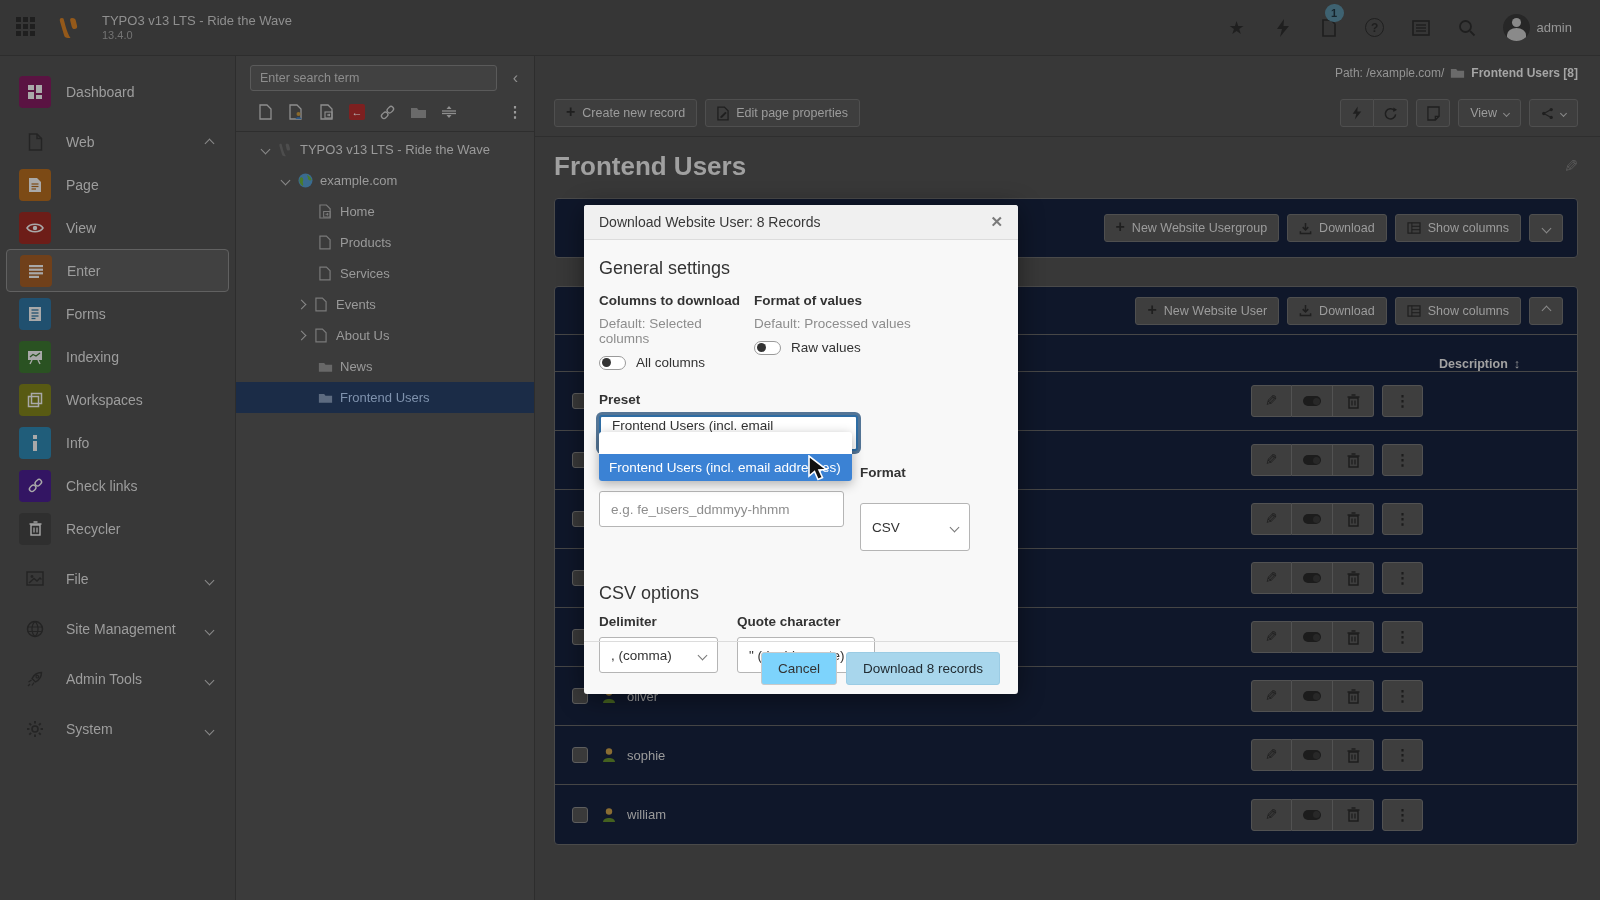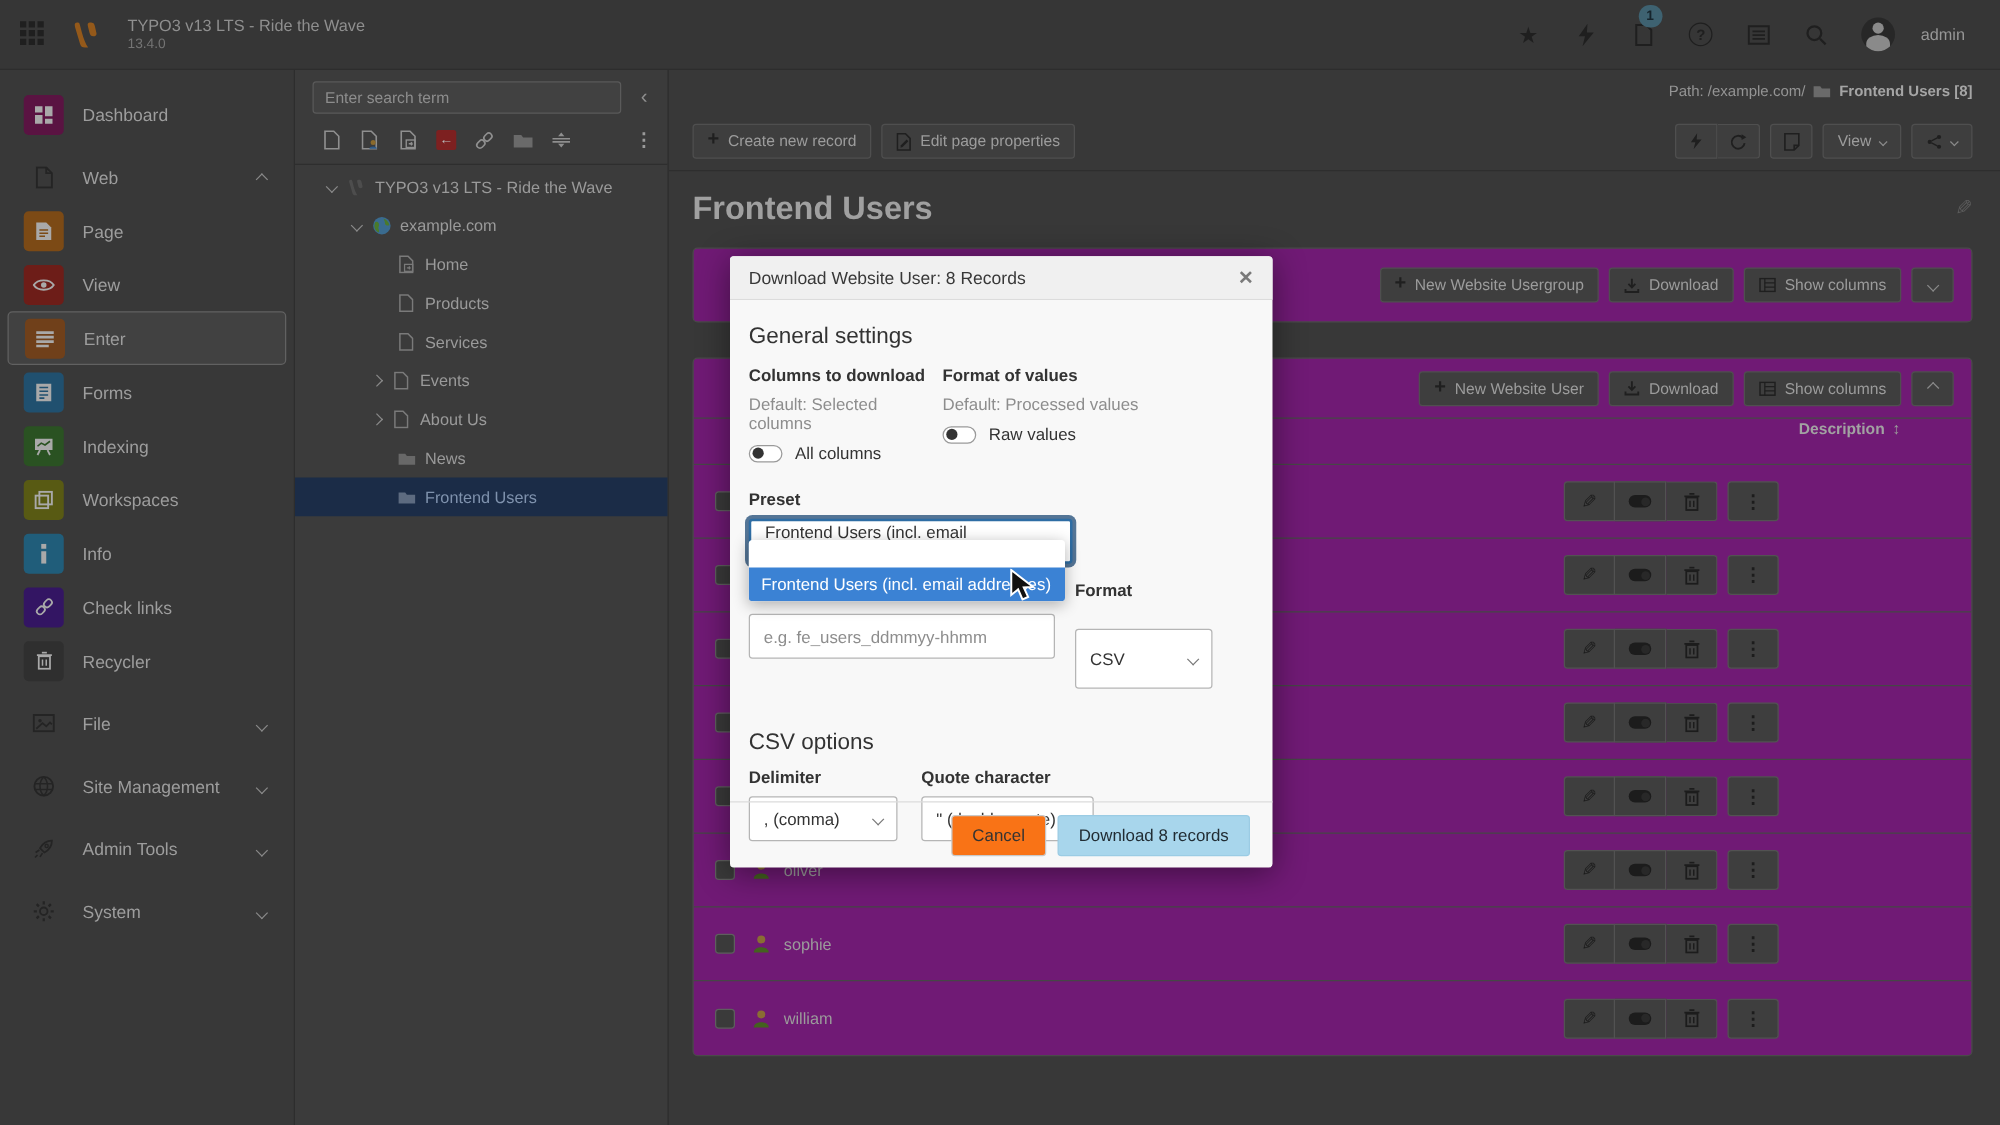--- a/index.html
+++ b/index.html
@@ -18,21 +18,21 @@
   .tb-title { font-size:13px; color:#8f8f8f; }
   .tb-version { font-size:11px; color:#747474; }
   .tb-right { margin-left:auto; display:flex; align-items:center; gap:26px; padding-right:28px; }
   .tb-ic { position:relative; width:20px; height:20px; color:#1f1f1f; display:flex;
     align-items:center; justify-content:center; font-size:17px; cursor:pointer; }
   .tb-badge { position:absolute; top:-14px; left:6px; min-width:19px; height:18px; border-radius:10px;
     background:#3e6271; color:#16242c; font-size:11px; font-weight:bold; display:flex;
     align-items:center; justify-content:center; padding:0 4px; }
   .tb-help { width:19px; height:19px; border:1.6px solid #1f1f1f; border-radius:50%;
     font-size:12px; font-weight:bold; display:flex; align-items:center; justify-content:center; }
-  .tb-user { display:flex; align-items:center; gap:21px; }
+  .tb-user { display:flex; align-items:center; gap:7px; }
   .avatar { width:27px; height:27px; border-radius:50%; background:#272727; position:relative; overflow:hidden; }
   .avatar::before { content:""; position:absolute; top:4px; left:9px; width:9px; height:9px;
     border-radius:50%; background:#8a8a8a; }
   .avatar::after { content:""; position:absolute; top:14px; left:4px; width:19px; height:14px;
     border-radius:50% 50% 0 0; background:#8a8a8a; }
   .tb-username { font-size:13px; color:#979797; }
   .star-glyph::before { content:"★"; font-size:18px; }
   .dots-v::before { content:"⋮"; font-weight:bold; }
 
   
@@ -92,27 +92,27 @@
   .btngroup .btn:first-child { border-radius:3px 0 0 3px; border-left-width:1px; }
   .btngroup .btn:last-child { border-radius:0 3px 3px 0; }
   .iconbtn { width:34px; justify-content:center; padding:0; }
   .dh-right { margin-left:auto; display:flex; gap:8px; }
   .dh-divider { border-bottom:1px solid #2e2e2e; }
   .title-row { margin:14px 22px 0 19px; display:flex; align-items:center; }
   .page-title { font-size:26px; font-weight:600; color:#a0a0a0; }
   .title-pencil { margin-left:auto; color:#5a5a5a; font-size:17px; }
   .pencil-glyph::before { content:"✎"; display:inline-block; transform:scaleX(-1); }
 
-  .panel { margin:0 22px 0 19px; background:#701a75; border:1px solid #4a4a4a; border-radius:4px; }
+  .panel { margin:0 22px 0 19px; background:#0f172a; border:1px solid #4a4a4a; border-radius:4px; }
   .panel1 { margin-top:16px; height:60px; display:flex; align-items:center; padding:0 14px; }
   .panel2 { margin-top:28px; }
   .panel-head { height:48px; display:flex; align-items:center; padding:0 14px;
     border-bottom:1px solid #474747; }
   .panel-actions { margin-left:auto; display:flex; gap:8px; }
-  .thead { height:37px; display:flex; align-items:flex-start; border-bottom:1px solid #474747;
+  .thead { height:37px; display:flex; align-items:flex-end; border-bottom:1px solid #474747;
     font-size:12.5px; font-weight:bold; color:#a2a2a2; }
   .actions-colspace { width:176px; }
   .desc-col { width:138px; display:flex; align-items:center; gap:6px; }
   .sort-glyph::before { content:"↕"; font-size:13px; color:#9a9a9a; }
   .trow { height:59px; display:flex; align-items:center; padding-left:17px;
     border-bottom:1px solid #464646; font-size:13px; color:#9b9b9b; }
   .trow:last-child { border-bottom:none; }
   .cbx { width:16px; height:16px; border:1px solid #5e5e5e; border-radius:3px; background:#3a3a3a;
     flex:0 0 16px; cursor:pointer; }
   .rec-icon { margin:0 9px 0 12px; }
@@ -163,21 +163,21 @@
     padding:0 11px; font-size:13.5px; color:#333; font-family:"Liberation Sans", sans-serif; outline:none; }
   .textinput::placeholder { color:#8d8d8d; }
   .fmt-col .m-label { margin-bottom:23px; }
   .fmt-select { width:110px; }
   .csv-block { margin-top:32px; }
   .csv-row { display:flex; gap:19px; margin-top:2px; }
   .dl-select { width:119px; }
   .qc-select { width:138px; }
   .modal-footer { position:absolute; left:0; right:0; bottom:0; height:53px; border-top:1px solid #dcdcdc;
     display:flex; align-items:center; justify-content:flex-end; gap:9px; padding:0 18px; }
-  .btn-cancel { height:33px; background:#f97316; border:1px solid #c9c9c9; border-radius:3px;
+  .btn-cancel { height:33px; background:#7dd3fc; border:1px solid #c9c9c9; border-radius:3px;
     font-size:13.5px; color:#333; padding:0 16px; cursor:pointer; }
   .btn-primary { height:33px; background:#a8d6ec; border:1px solid #9bcce4; border-radius:3px;
     font-size:13.5px; color:#212c33; padding:0 16px; cursor:pointer; }
   .cursor-arrow { position:absolute; left:805px; top:455px; z-index:12; pointer-events:none; }
 
   svg { display:block; }
 </style>
 </head>
 <body>
 

